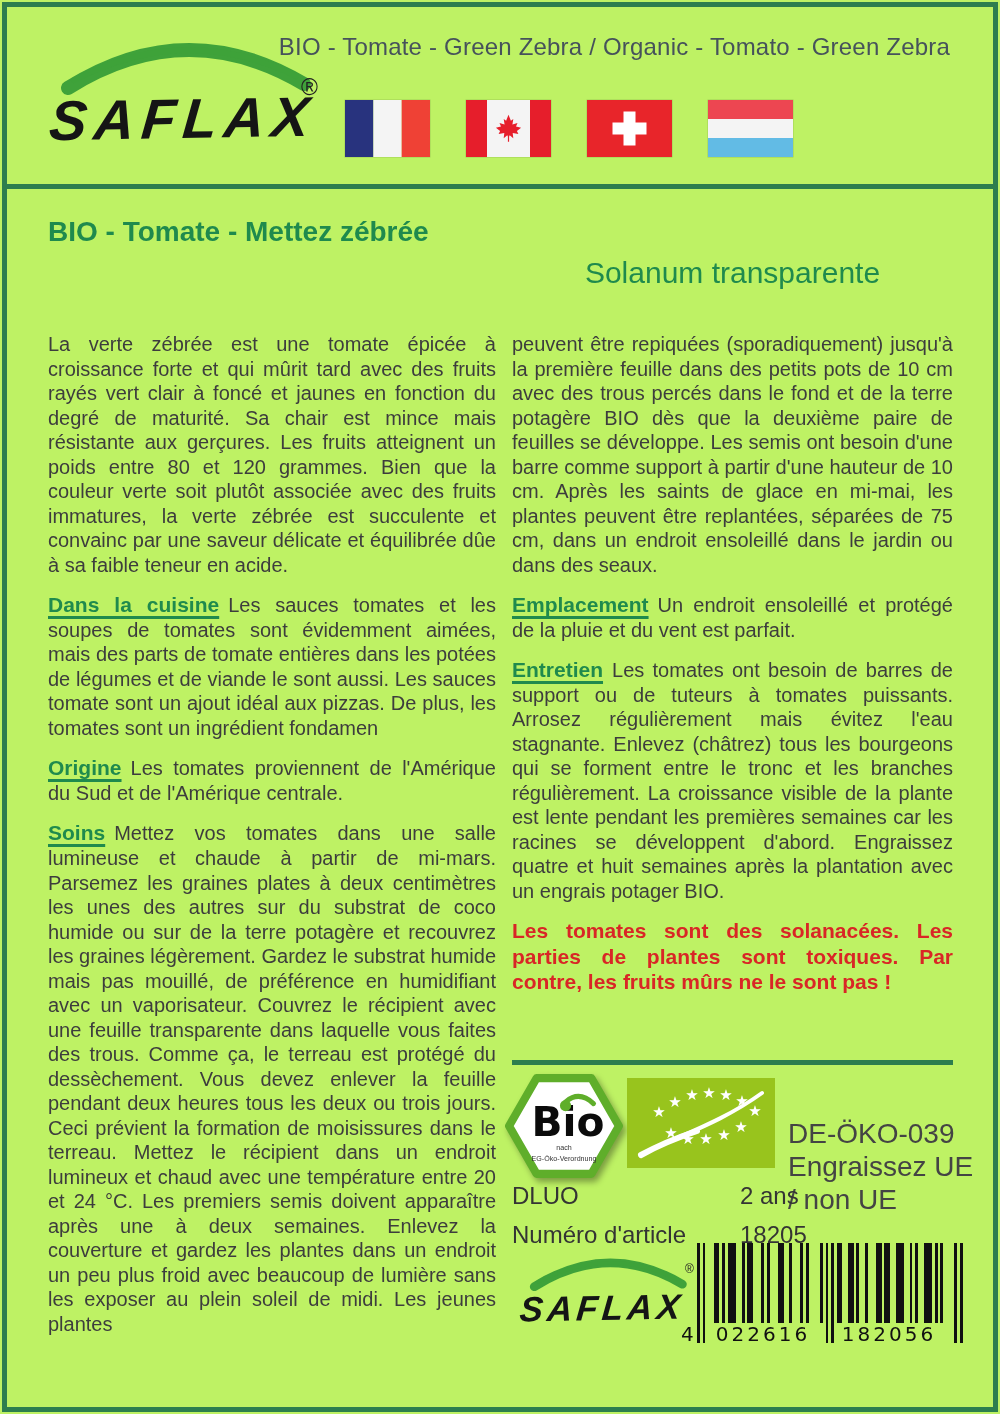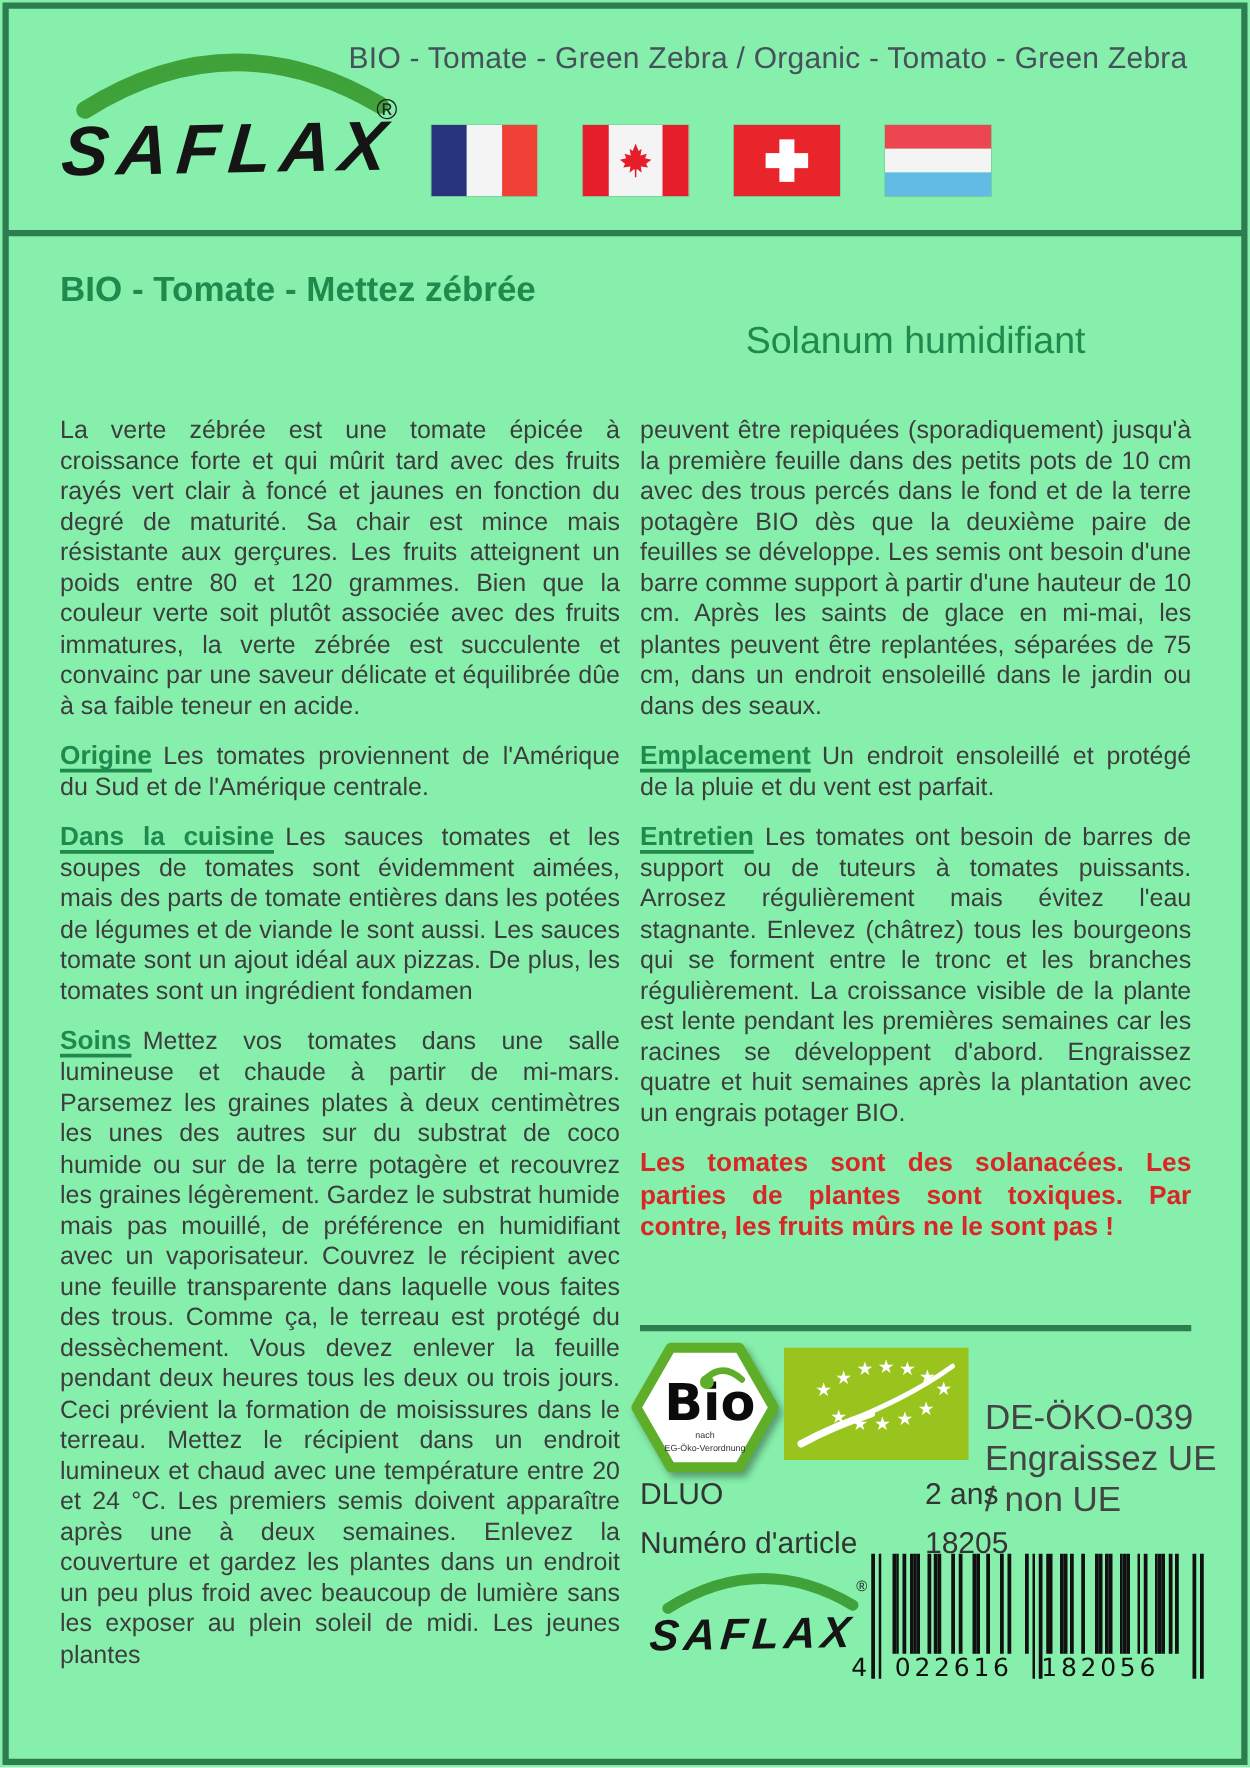--- a/index.html
+++ b/index.html
@@ -1,16 +1,16 @@
 <!DOCTYPE html>
 <html lang="fr" style="--green-dark: #2c7e4e; --green-head: #1f8a4d; --green-arc: #3fa23a; --red-warn: #d92626; --gray-title: #46525b; --gray-body: #3d3d3d; --eu-green: #98c41d; --seal-green: #5fae2a; --ink: #111111; --fr-blue: #28337e; --fr-red: #ef4135; --ca-red: #e61e2b; --ch-red: #e8252a; --lu-red: #ed4651; --lu-blue: #62bbe5;"><head>
 <meta charset="utf-8">
 <style>
   html,body{margin:0;padding:0;background:#fff;}
-  .page{position:relative;width:1000px;height:1414px;background:#86efac;overflow:hidden;
+  .page{position:relative;width:1000px;height:1414px;background:#bef264;overflow:hidden;
         font-family:"Liberation Sans","DejaVu Sans",sans-serif;color:var(--gray-body);}
   .frame{position:absolute;inset:2px;border:5px solid var(--green-dark);pointer-events:none;}
 
   
   .hdr-title{position:absolute;top:33px;right:50px;font-size:24px;letter-spacing:.2px;
              color:var(--gray-title);white-space:nowrap;}
   .arc-svg{position:absolute;left:58px;top:30px;width:255px;height:66px;}
   .arc{stroke:var(--green-arc);fill:none;stroke-linecap:round;}
   .arc2{stroke:var(--green-arc);fill:none;stroke-linecap:round;opacity:.45;}
   .wordmark{position:absolute;left:50px;top:86px;font-size:56px;font-weight:bold;font-style:italic;
@@ -59,21 +59,21 @@
   
   .barcode{position:absolute;left:697px;top:1243px;width:270px;height:122px;}
   .bc-bars{position:relative;display:flex;align-items:flex-start;height:100px;}
   .bc-m{width:2.8px;height:80px;background:transparent;flex:0 0 auto;}
   .bc-m.on{background:var(--ink);}
   .bc-m.tall{height:100px;}
   .bc-d{position:absolute;top:79px;font-size:20px;letter-spacing:3px;color:var(--ink);
         font-family:"DejaVu Sans",sans-serif;}
   .bc-prefix{left:-16px;}
   .bc-g1{left:10px;width:112px;text-align:center;}
-  .bc-g2{left:136px;width:112px;}
+  .bc-g2{left:136px;width:112px;text-align:center;}
 </style>
 </head>
 <body>
 
 <div class="page">
   <div class="frame"></div>
 
   <div class="hdr-title">BIO - Tomate - Green Zebra / Organic - Tomato - Green Zebra</div>
 
   <svg class="arc-svg" viewBox="0 0 255 66">
@@ -105,26 +105,26 @@
     <svg class="flag" viewBox="0 0 85 57">
       <rect x="0" y="0" width="85" height="19" style="fill:var(--lu-red)"></rect>
       <rect x="0" y="19" width="85" height="19" fill="#f4f4f4"></rect>
       <rect x="0" y="38" width="85" height="19" style="fill:var(--lu-blue)"></rect>
     </svg>
   </div>
 
   <div class="rule1"></div>
 
   <div class="prod-title">BIO - Tomate - Mettez zébrée</div>
-  <div class="botanical">Solanum humidifiant</div>
+  <div class="botanical">Solanum transparente</div>
 
   <div class="col col-left">
     <p>La verte zébrée est une tomate épicée à croissance forte et qui mûrit tard avec des fruits rayés vert clair à foncé et jaunes en fonction du degré de maturité. Sa chair est mince mais résistante aux gerçures. Les fruits atteignent un poids entre 80 et 120 grammes. Bien que la couleur verte soit plutôt associée avec des fruits immatures, la verte zébrée est succulente et convainc par une saveur délicate et équilibrée dûe à sa faible teneur en acide.</p>
+    <p><span class="sec">Dans la cuisine</span><span>Les sauces tomates et les soupes de tomates sont évidemment aimées, mais des parts de tomate entières dans les potées de légumes et de viande le sont aussi. Les sauces tomate sont un ajout idéal aux pizzas. De plus, les tomates sont un ingrédient fondamen</span></p>
     <p><span class="sec">Origine</span><span>Les tomates proviennent de l'Amérique du Sud et de l'Amérique centrale.</span></p>
-    <p><span class="sec">Dans la cuisine</span><span>Les sauces tomates et les soupes de tomates sont évidemment aimées, mais des parts de tomate entières dans les potées de légumes et de viande le sont aussi. Les sauces tomate sont un ajout idéal aux pizzas. De plus, les tomates sont un ingrédient fondamen</span></p>
     <p><span class="sec">Soins</span><span>Mettez vos tomates dans une salle lumineuse et chaude à partir de mi-mars. Parsemez les graines plates à deux centimètres les unes des autres sur du substrat de coco humide ou sur de la terre potagère et recouvrez les graines légèrement. Gardez le substrat humide mais pas mouillé, de préférence en humidifiant avec un vaporisateur. Couvrez le récipient avec une feuille transparente dans laquelle vous faites des trous. Comme ça, le terreau est protégé du dessèchement. Vous devez enlever la feuille pendant deux heures tous les deux ou trois jours. Ceci prévient la formation de moisissures dans le terreau. Mettez le récipient dans un endroit lumineux et chaud avec une température entre 20 et 24 °C. Les premiers semis doivent apparaître après une à deux semaines. Enlevez la couverture et gardez les plantes dans un endroit un peu plus froid avec beaucoup de lumière sans les exposer au plein soleil de midi. Les jeunes plantes</span></p>
   </div>
 
   <div class="col col-right">
     <p>peuvent être repiquées (sporadiquement) jusqu'à la première feuille dans des petits pots de 10 cm avec des trous percés dans le fond et de la terre potagère BIO dès que la deuxième paire de feuilles se développe. Les semis ont besoin d'une barre comme support à partir d'une hauteur de 10 cm. Après les saints de glace en mi-mai, les plantes peuvent être replantées, séparées de 75 cm, dans un endroit ensoleillé dans le jardin ou dans des seaux.</p>
     <p><span class="sec">Emplacement</span><span>Un endroit ensoleillé et protégé de la pluie et du vent est parfait.</span></p>
     <p><span class="sec">Entretien</span><span>Les tomates ont besoin de barres de support ou de tuteurs à tomates puissants. Arrosez régulièrement mais évitez l'eau stagnante. Enlevez (châtrez) tous les bourgeons qui se forment entre le tronc et les branches régulièrement. La croissance visible de la plante est lente pendant les premières semaines car les racines se développent d'abord. Engraissez quatre et huit semaines après la plantation avec un engrais potager BIO.</span></p>
     <p class="warning">Les tomates sont des solanacées. Les parties de plantes sont toxiques. Par contre, les fruits mûrs ne le sont pas !</p>
   </div>
 

